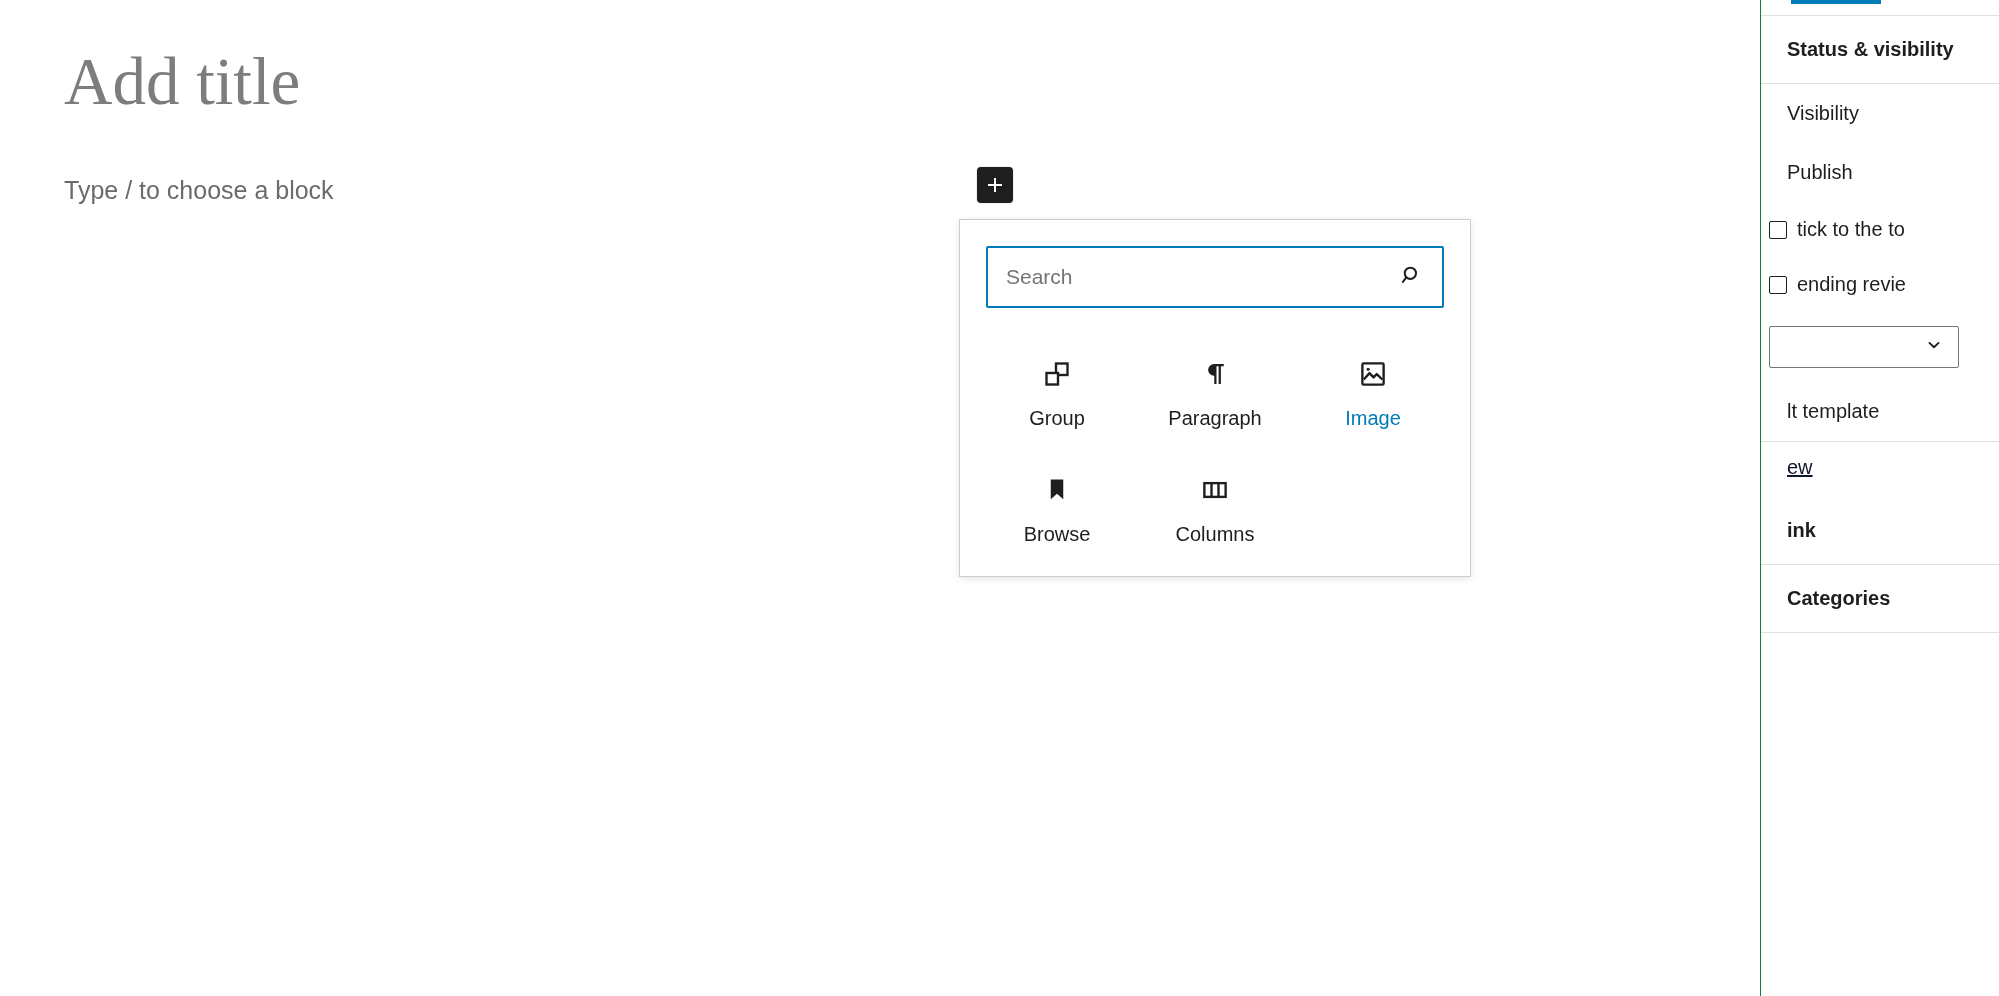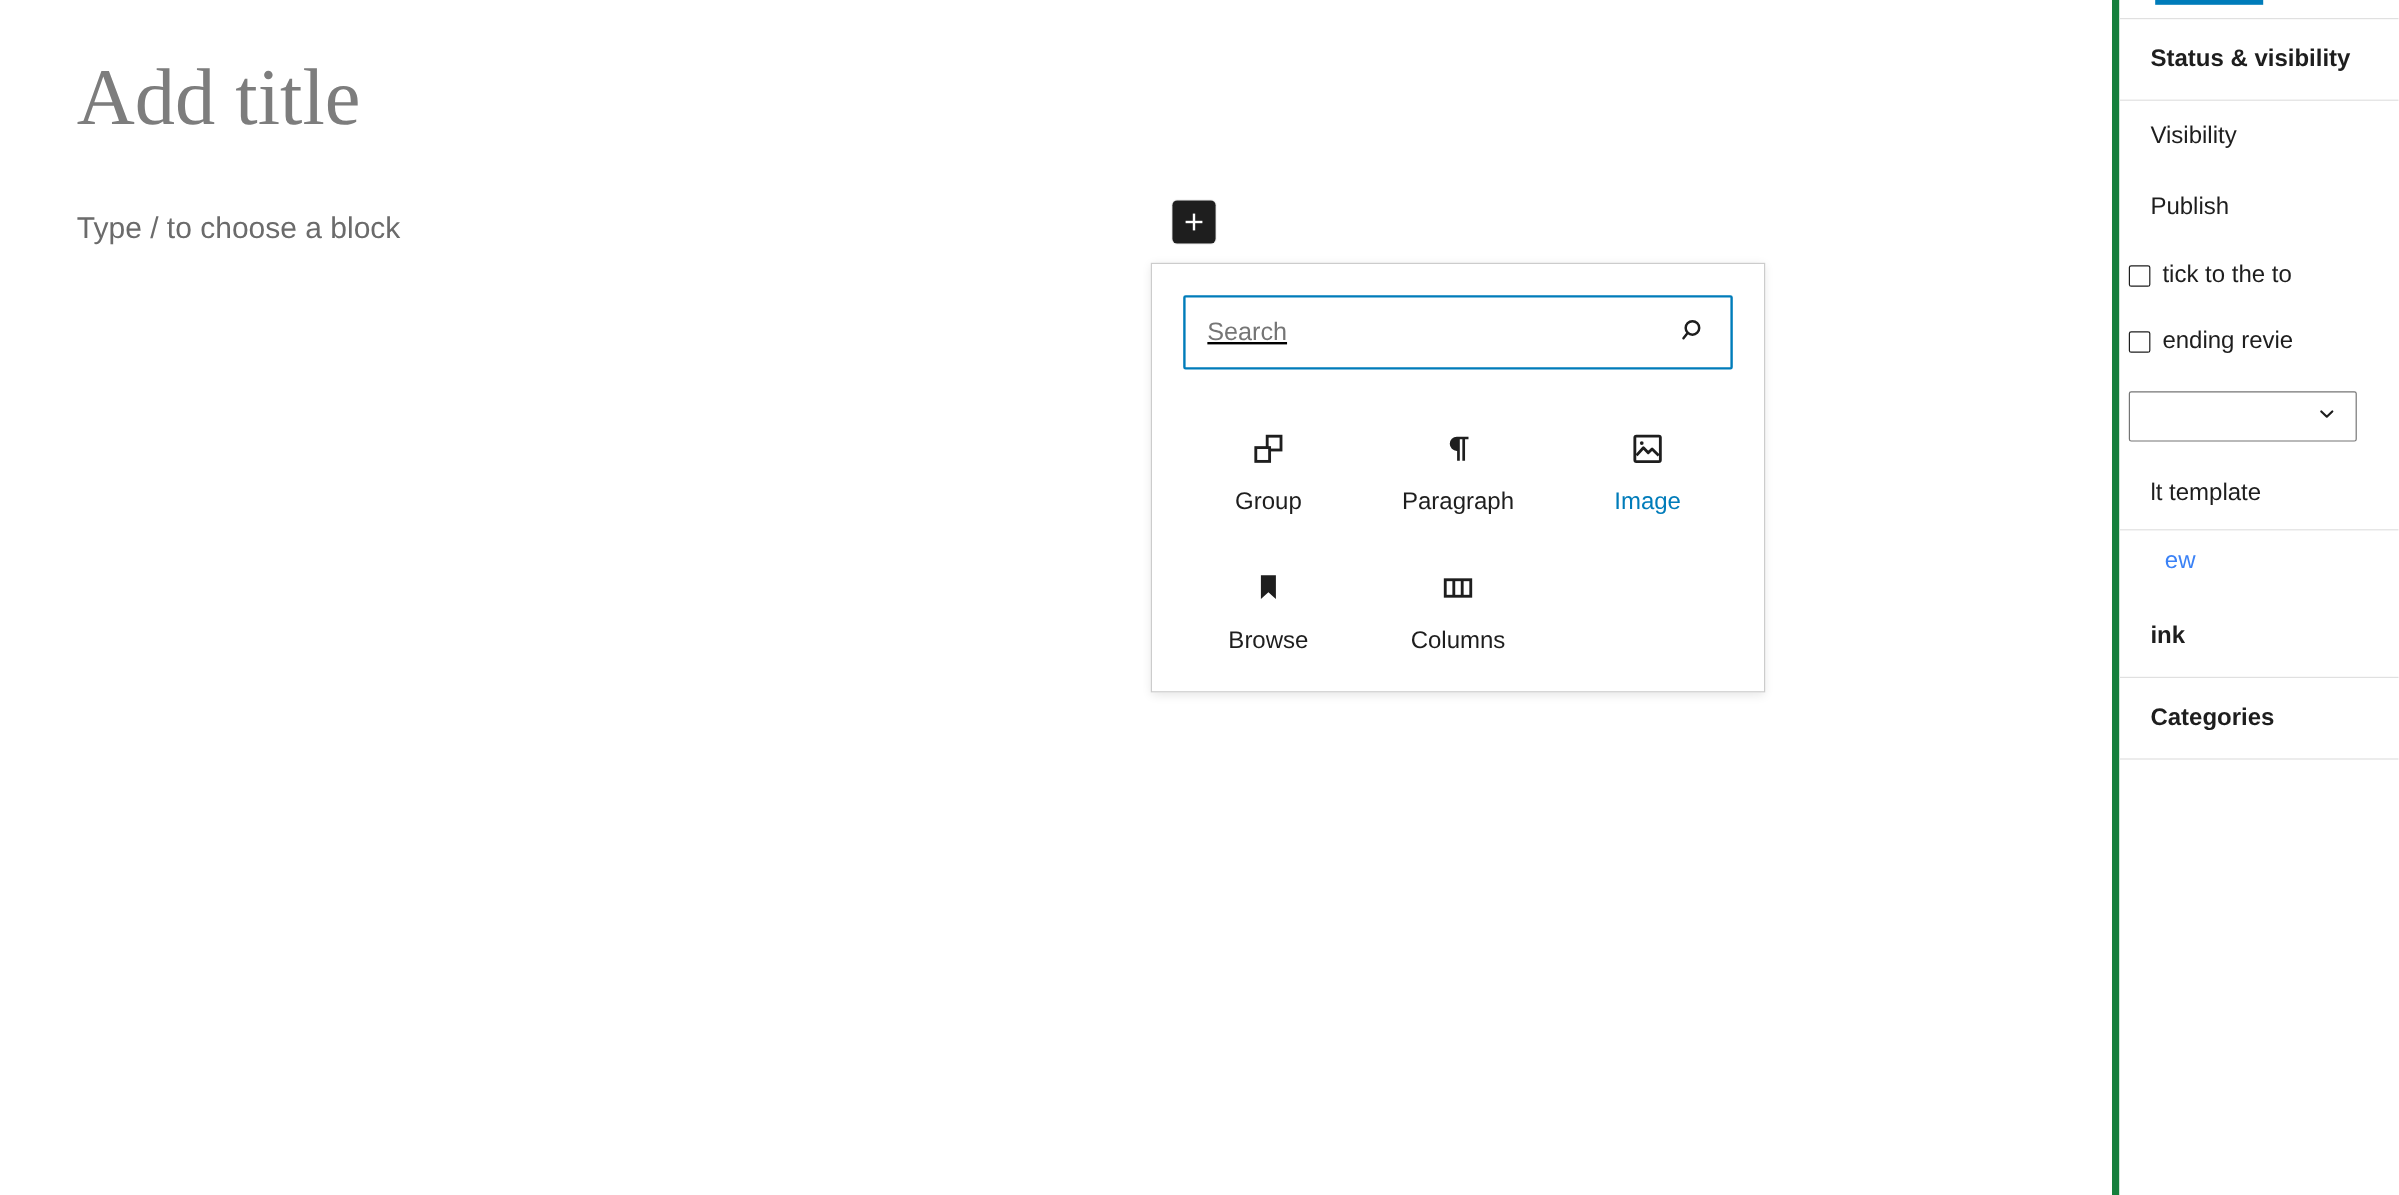--- a/index.html
+++ b/index.html
@@ -63,21 +63,21 @@
   }
   .inserter-searchwrap {
     padding: 26px 26px 12px 26px;
   }
   .inserter-search {
     position: relative;
     height: 62px;
     border: 2px solid #007cba;
     border-radius: 2px;
     background: #fff;
-    display: flex; align-items: center; text-decoration: underline;
+    display: flex; align-items: center;
   }
   .inserter-search input {
     flex: 1 1 auto;
     height: 100%;
     border: none;
     outline: none;
     background: transparent;
     font-family: "Liberation Sans", sans-serif;
     font-size: 21px;
     color: #1e1e1e;
@@ -127,21 +127,21 @@
     font-size: 21px;
     display: flex; align-items: center; justify-content: center;
   }
 
   
   .sidebar {
     position: absolute;
     right: 0; top: 0;
     width: 239px; height: 996px;
     background: #ffffff;
-    border-left: 6px solid #15803d;
+    border-left: 1px solid #15803d;
     overflow: hidden;
   }
   .sidebar-tabbar {
     position: relative;
     height: 16px;
     border-bottom: 1px solid #e0e0e0;
   }
   .sidebar-tab-indicator {
     position: absolute;
     left: 30px; top: 0;
@@ -182,21 +182,21 @@
     display: flex; align-items: center; justify-content: flex-end;
     padding-right: 14px;
     cursor: pointer;
   }
   .link-row {
     padding: 14px 0 18px 26px;
     font-size: 20px;
     white-space: nowrap;
   }
   .link-row a {
-    color: #3b82f6; cursor: pointer; margin-left: 12px;
+    color: #0f172a; text-decoration: underline; cursor: pointer;
   }
   .sidebar-hidden-text { white-space: nowrap; }
 </style>
 </head>
 <body>
 
 <div id="root">
 
   <div class="editor-canvas">
 

